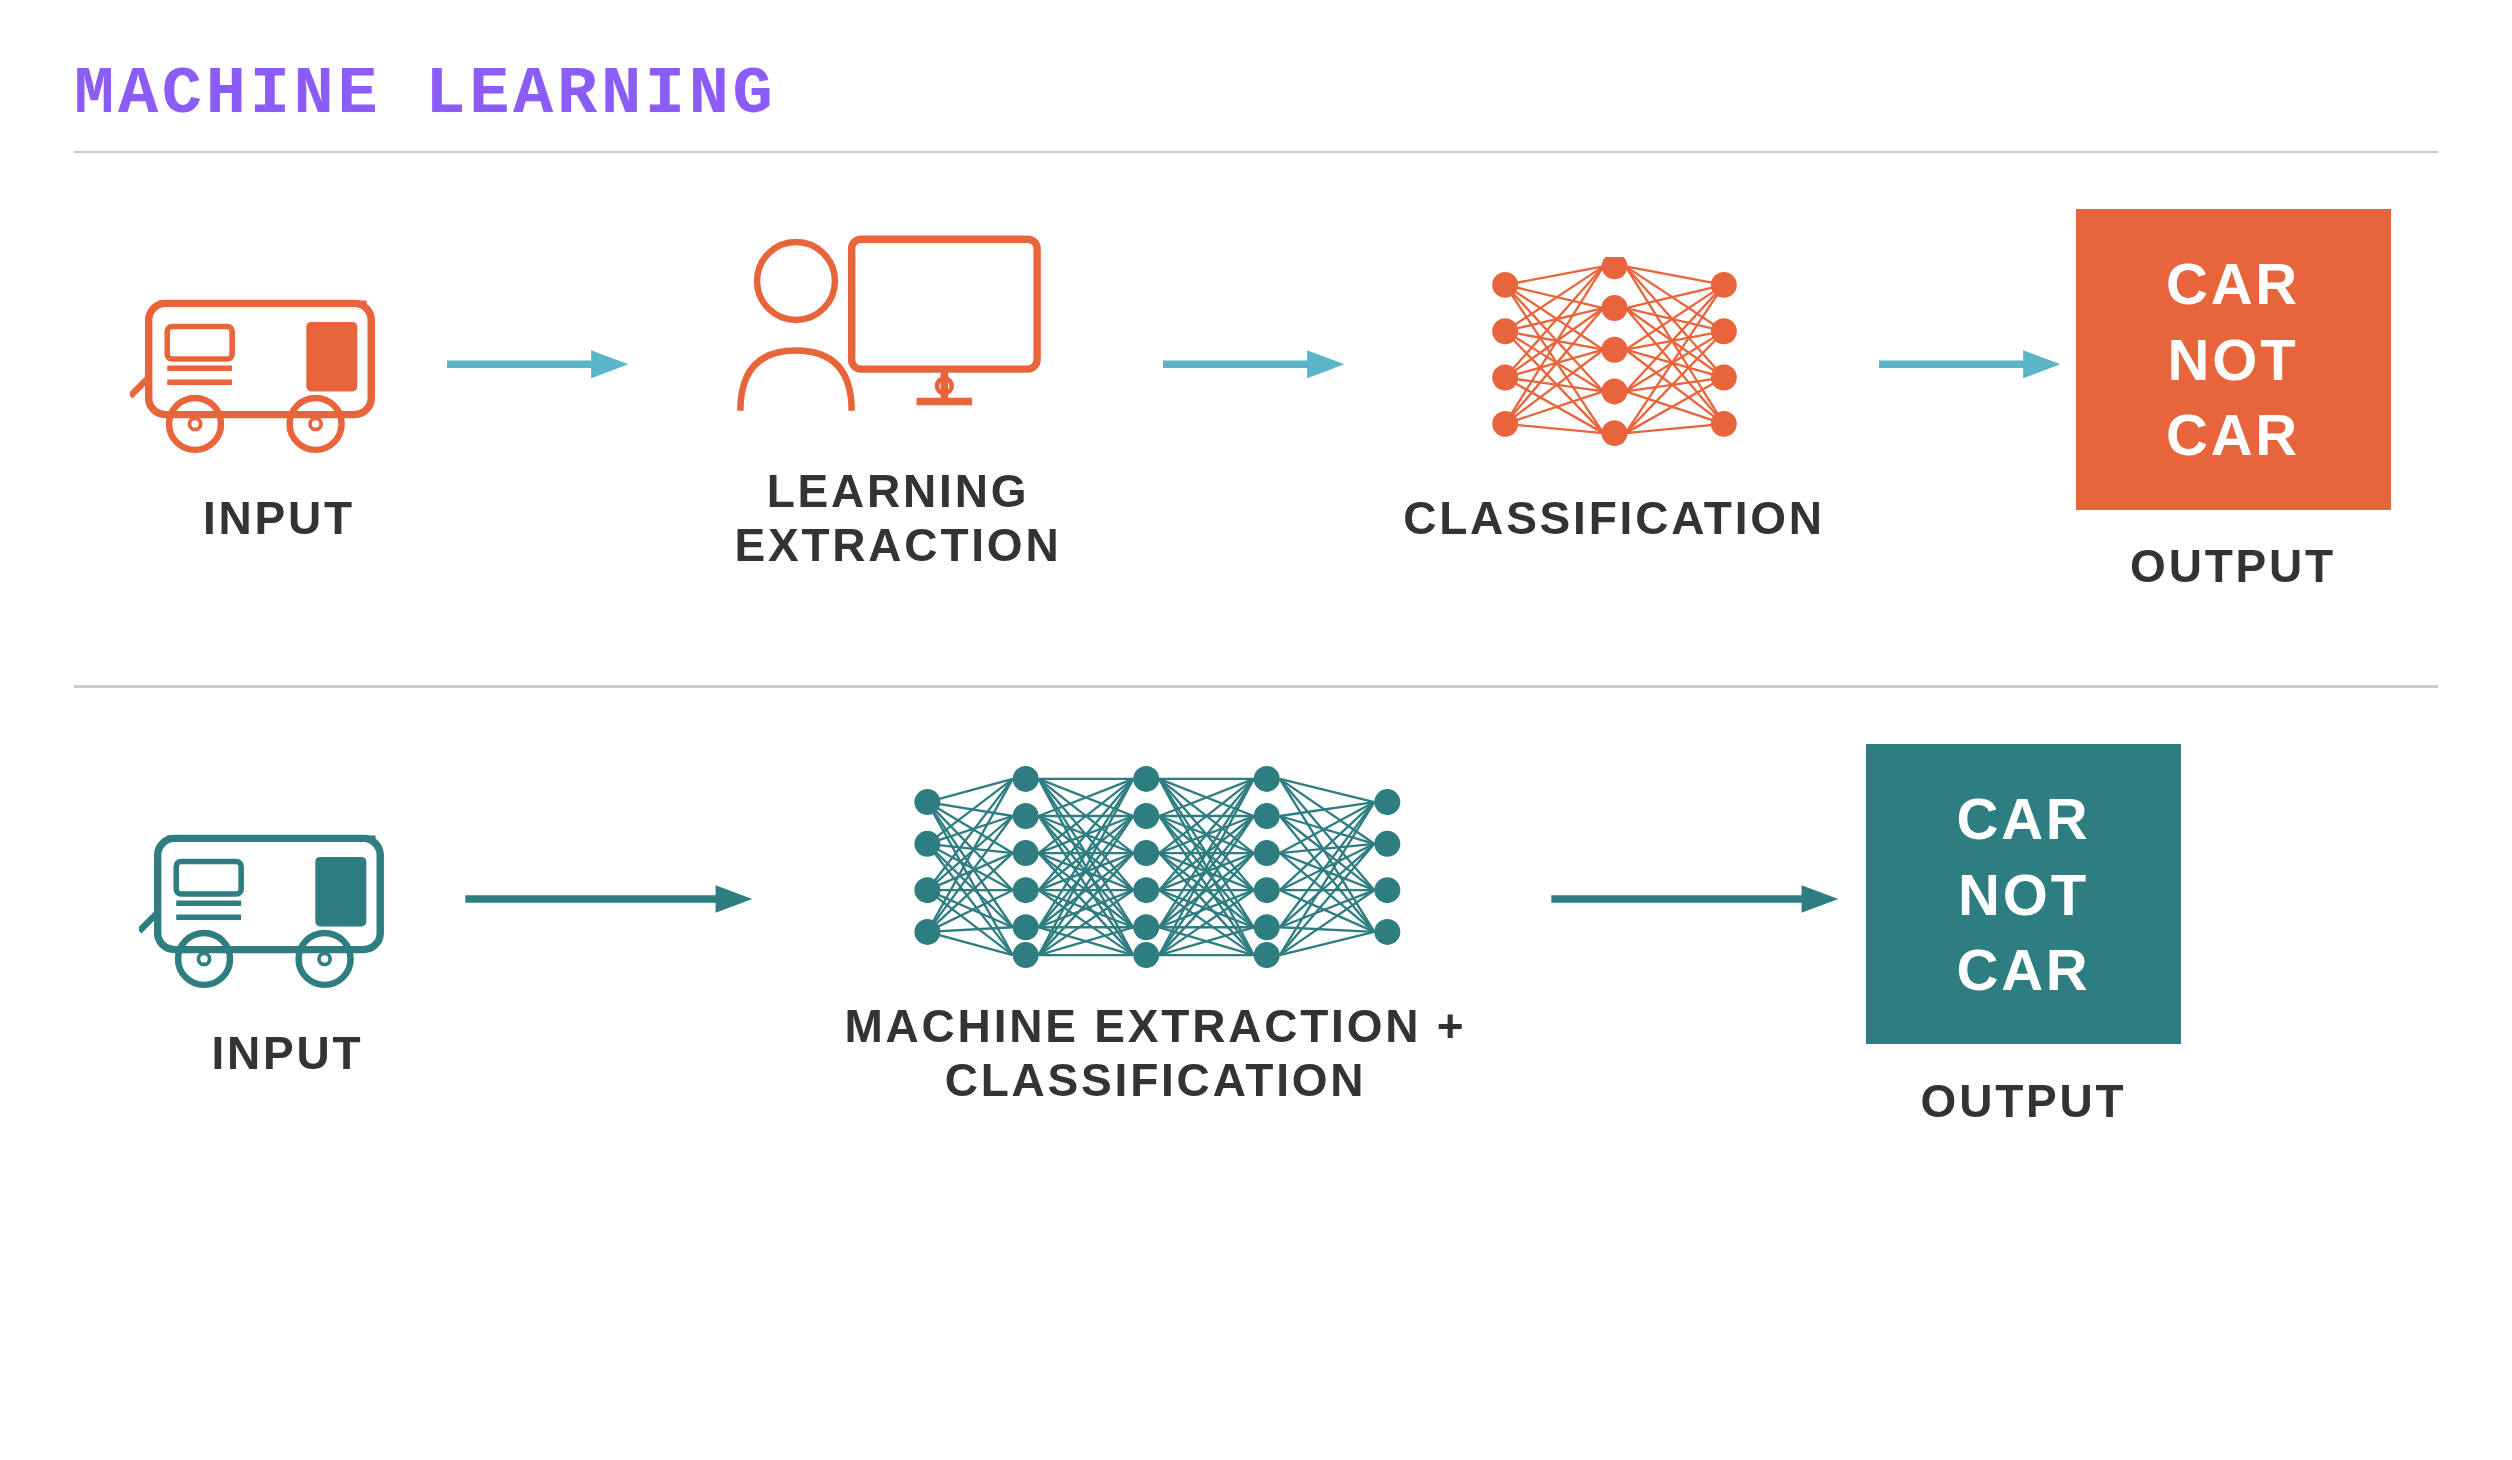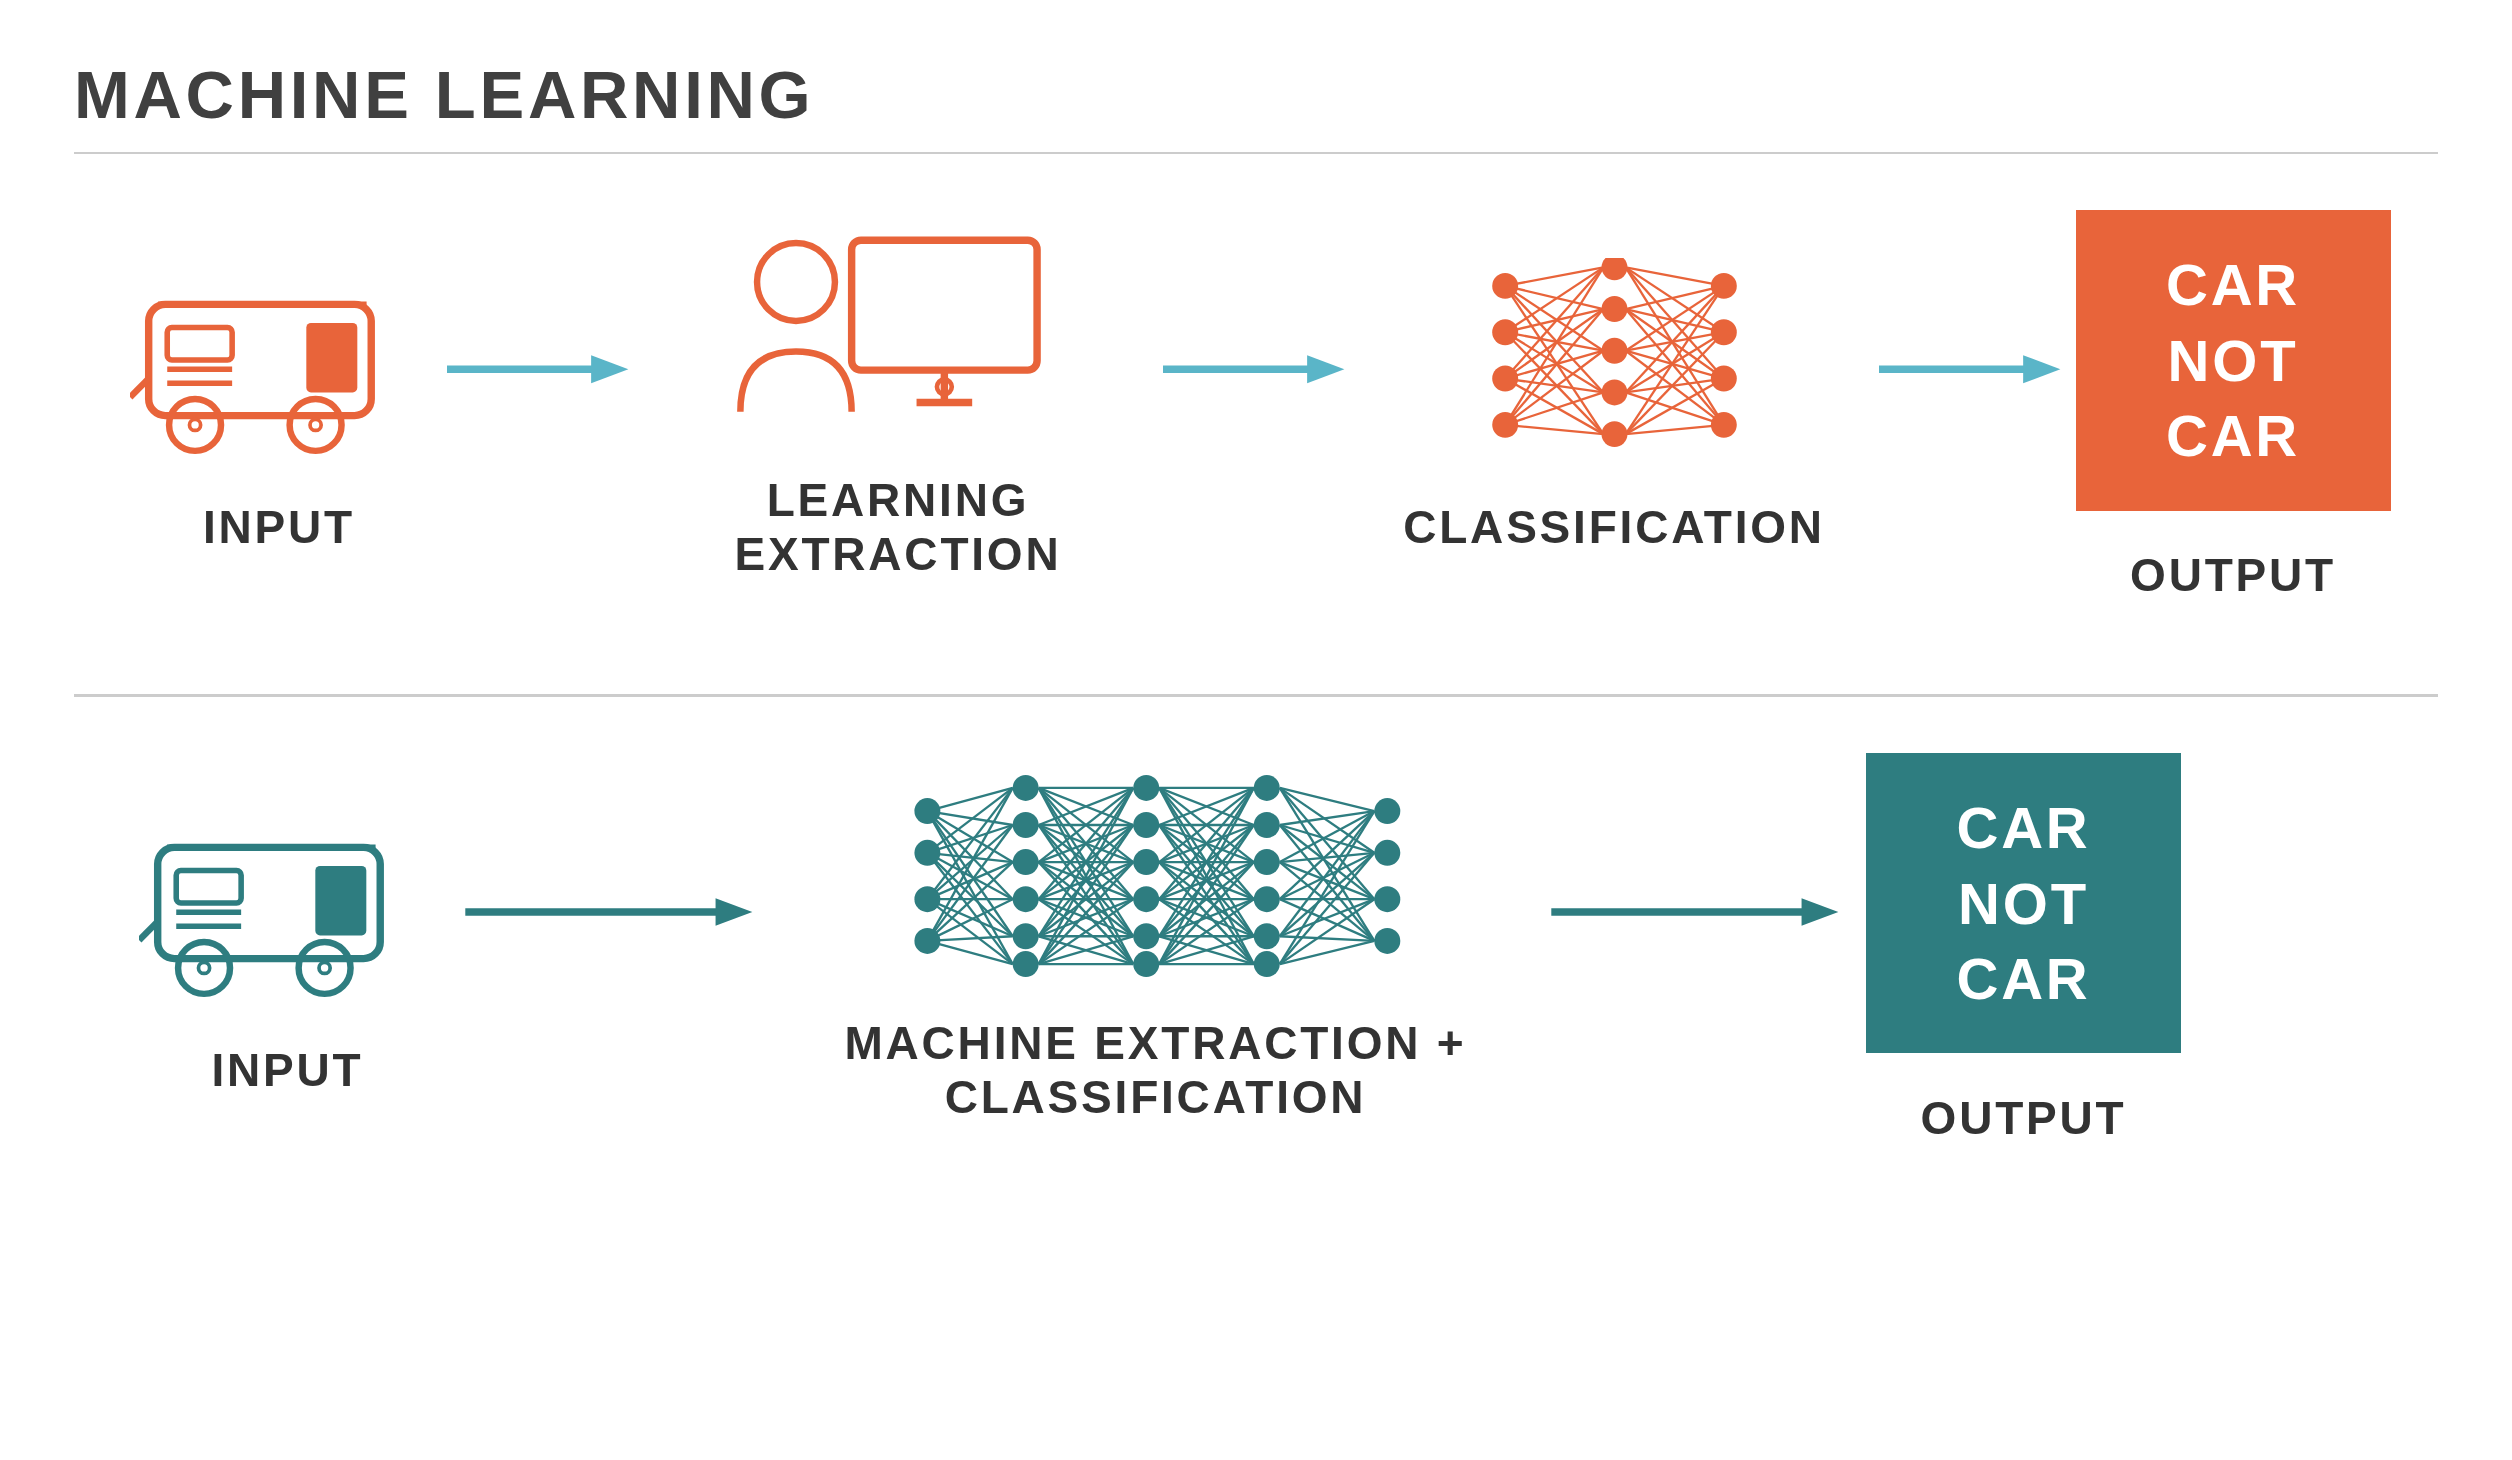--- a/index.html
+++ b/index.html
@@ -20,21 +20,21 @@
       flex-direction: column;
     }
 
     
     .section-title {
       font-size: 67px;
       font-weight: 900;
       letter-spacing: 3.7px;
       margin-bottom: 18.6px;
     }
-    .section-title.orange { color: #404040; }
+    .section-title.orange { color: #8b5cf6; font-family: Liberation Mono, monospace; }
     .section-title.teal { color: #2e7d80; }
 
     .divider {
       width: 100%;
       height: 2.8px;
       background: #cccccc;
       margin-bottom: 56px;
     }
 
     
@@ -43,21 +43,21 @@
       align-items: center;
       justify-content: flex-start;
       gap: 0px;
       padding: 0 37px;
     }
 
     .flow-item {
       display: flex;
       flex-direction: column;
       align-items: center;
-      gap: 28px;
+      gap: 20px;
     }
 
     .flow-icon {
       display: flex;
       align-items: center;
       justify-content: center;
     }
 
     .flow-label {
       font-size: 46px;

